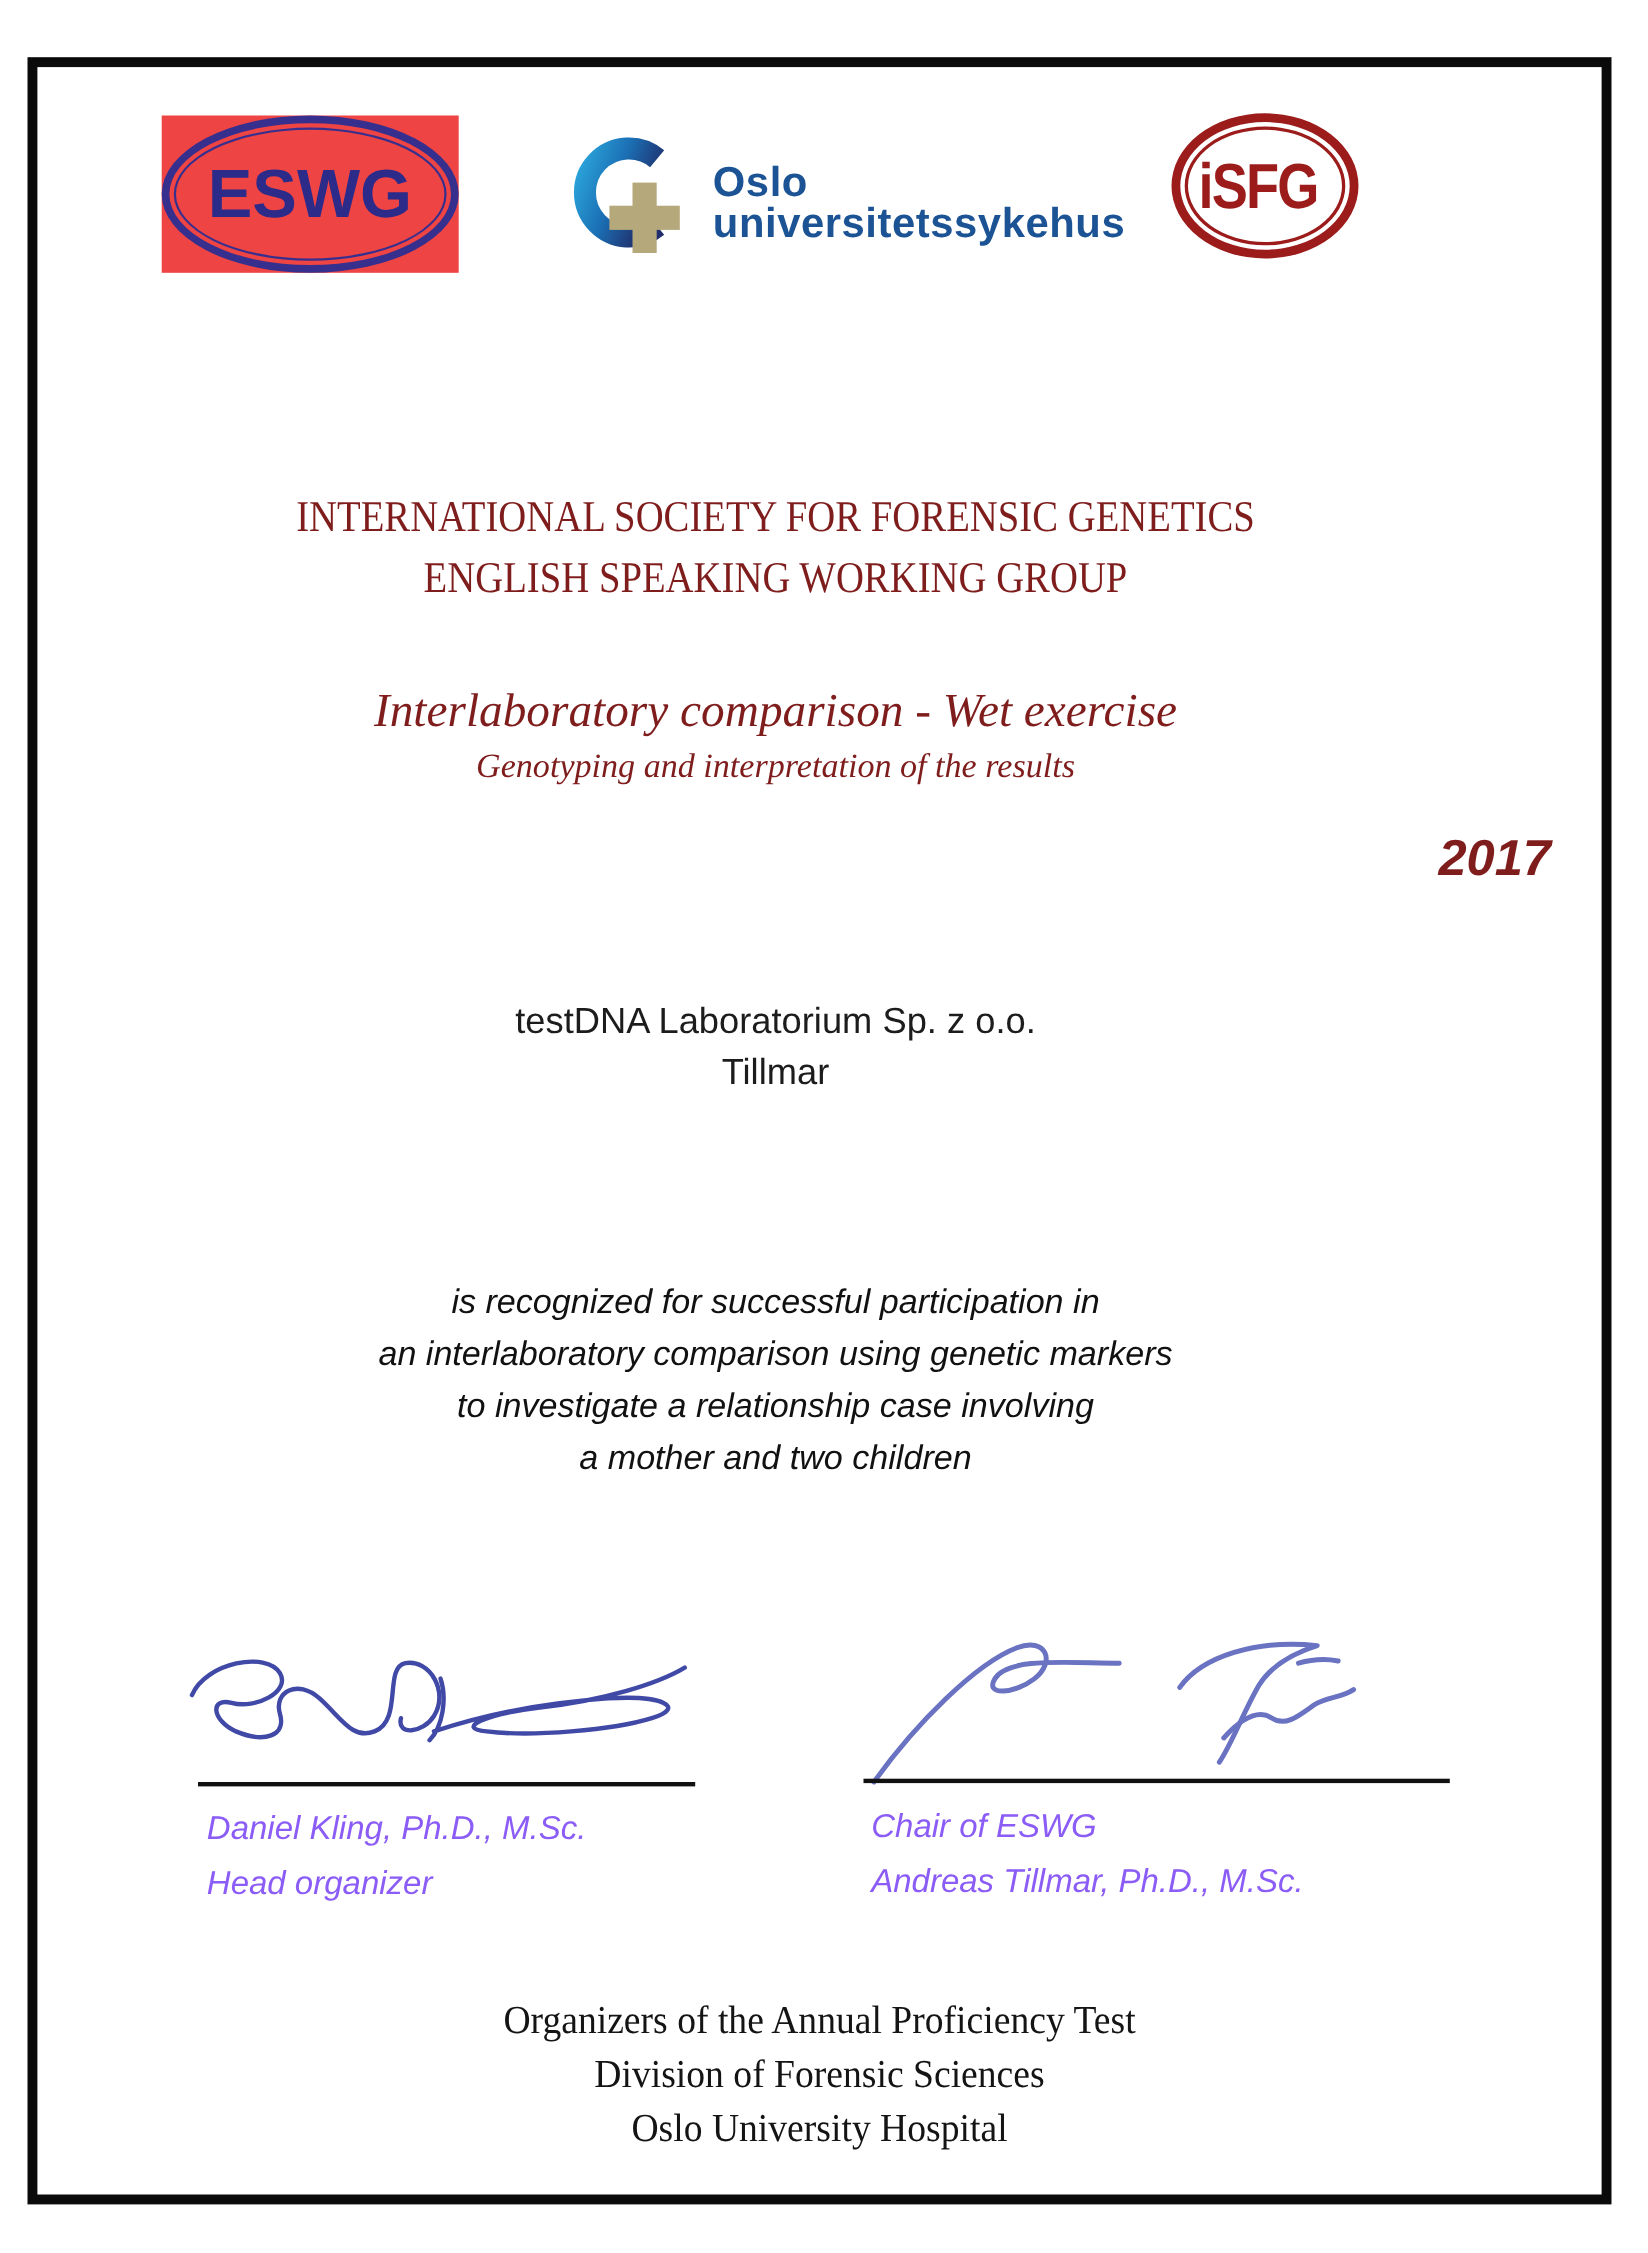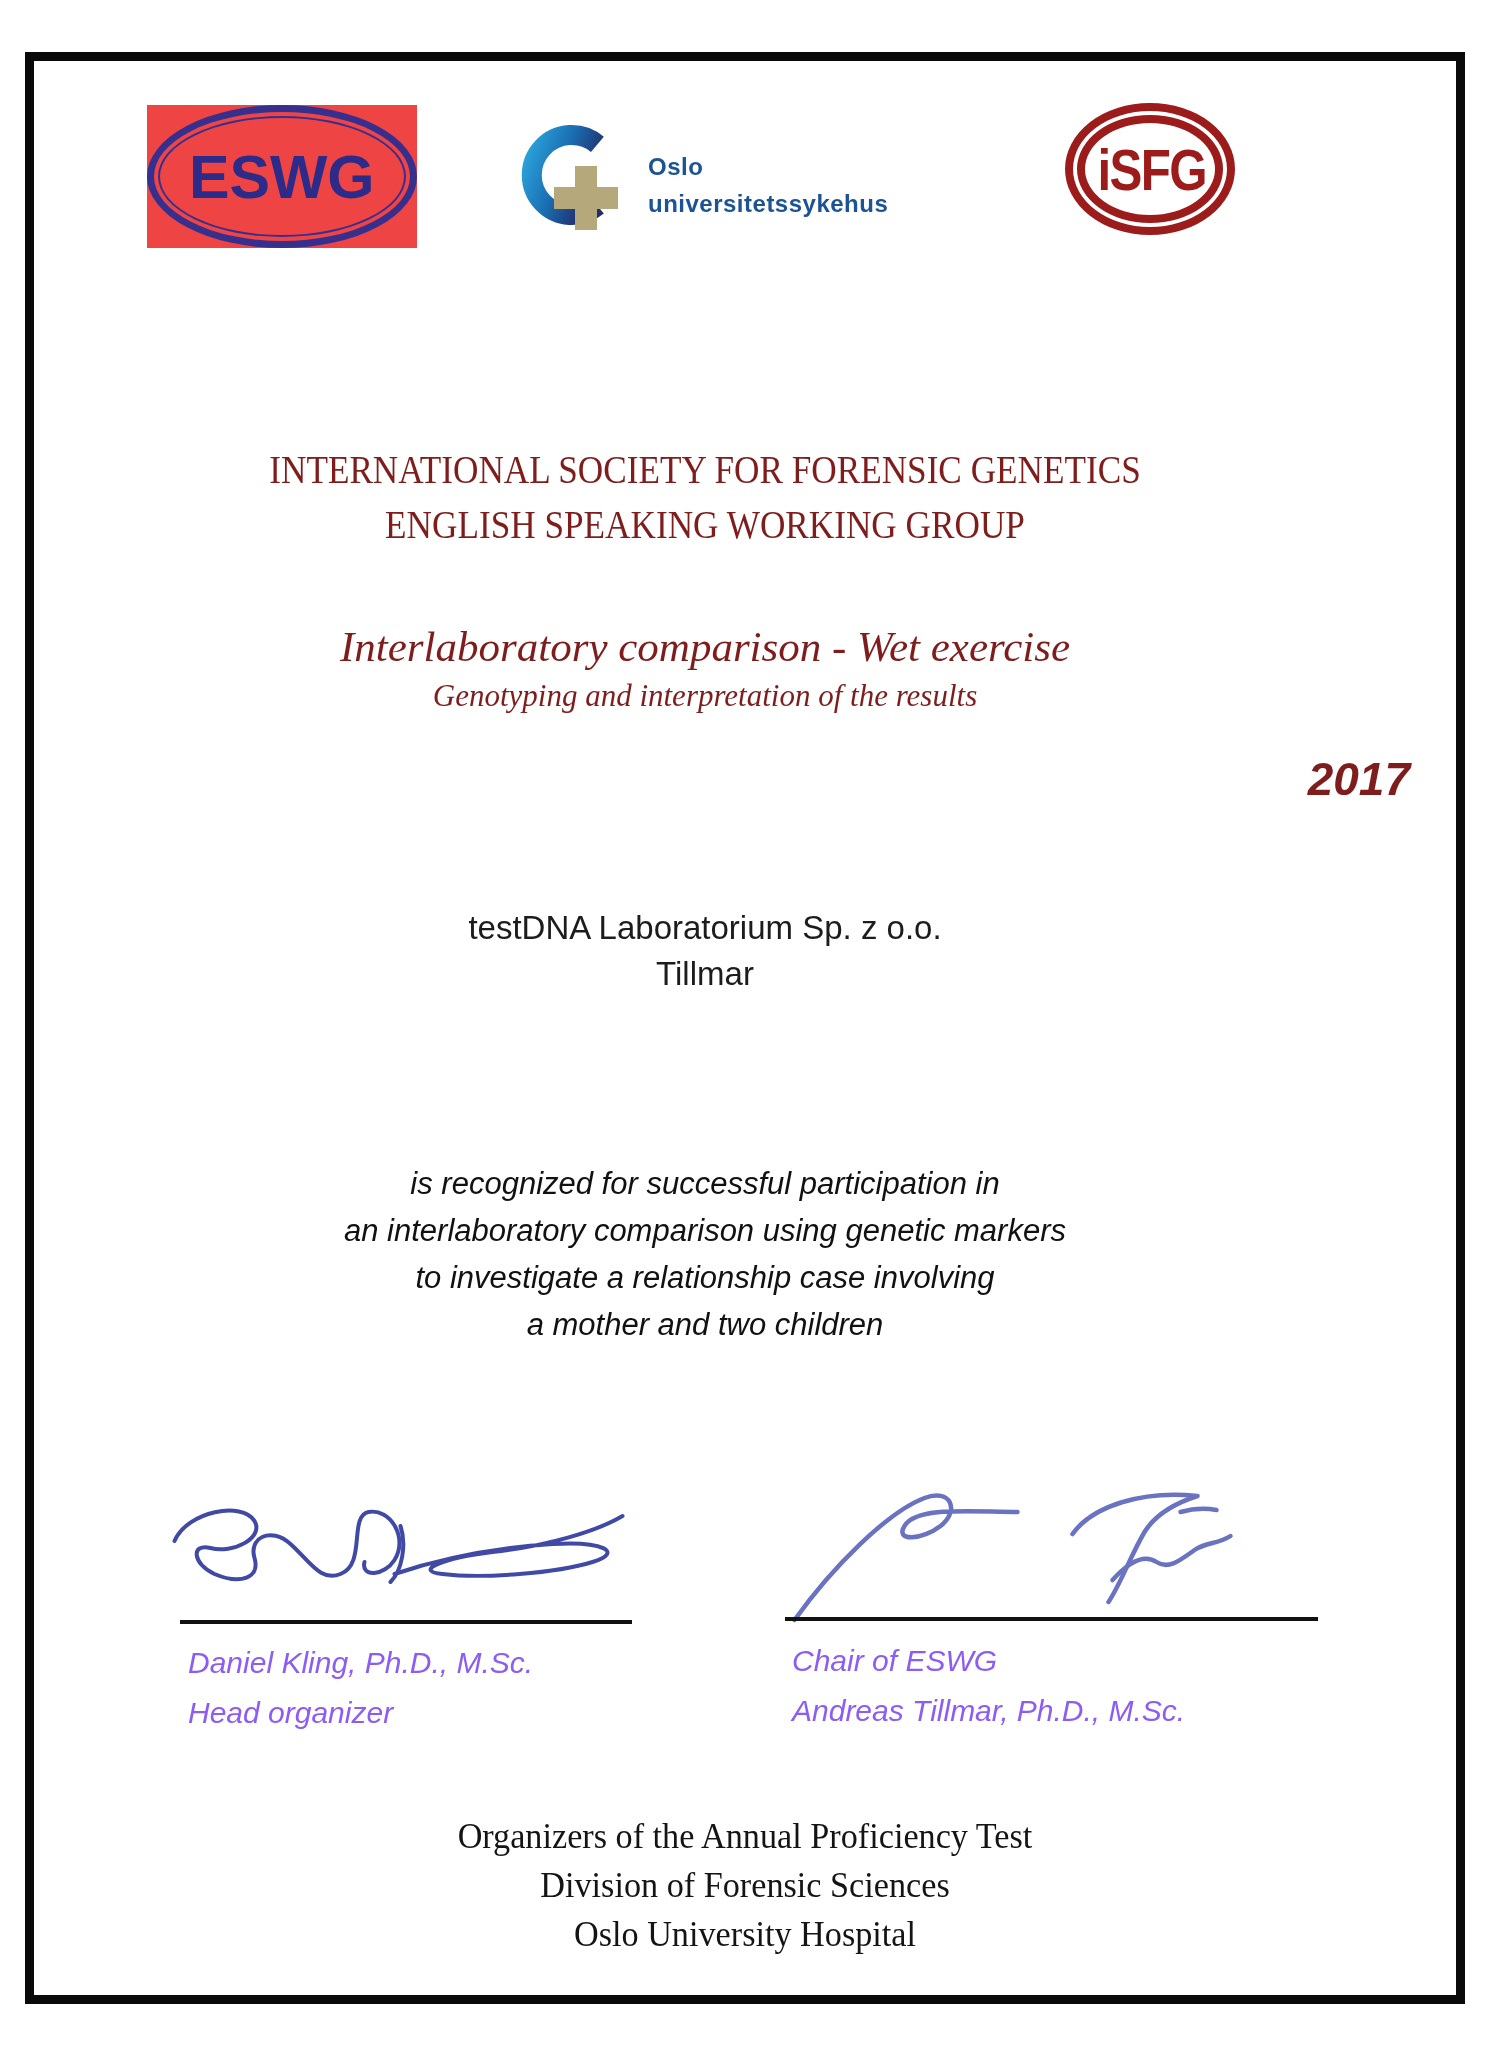--- a/index.html
+++ b/index.html
@@ -42,39 +42,39 @@
   .eswg-label {
     font-size: 62px; font-weight: bold; color: #2d2b8a;
     letter-spacing: 0px; transform: scaleX(0.98);
     font-family: "Liberation Sans", sans-serif;
   }
 
   .oslo-logo { position: absolute; left: 520px; top: 118px; width: 510px; height: 115px; }
   .oslo-icon { position: absolute; left: 0; top: 4px; }
   .oslo-text {
     position: absolute; left: 128px; top: 30px;
-    font-weight: bold; font-size: 24px; line-height: 37px;
+    font-weight: bold; font-size: 38px; line-height: 37px;
     letter-spacing: 0.5px;
   }
 
   .isfg-logo {
     position: absolute; left: 1065px; top: 103px;
     width: 170px; height: 132px;
   }
   .isfg-outer {
     width: 100%; height: 100%;
     border: 8px solid #9c1b1b;
     border-radius: 50%;
     padding: 4px;
   }
   .isfg-inner {
     width: 100%; height: 100%;
-    border: 8px solid #701a75;
-    border-radius: 50%;
-    display: flex; align-items: center; justify-content: flex-end;
+    border: 3px solid #701a75;
+    border-radius: 50%;
+    display: flex; align-items: center; justify-content: flex-start;
   }
   .isfg-label {
     font-size: 58px; font-weight: bold;
     transform: scaleX(0.85); letter-spacing: -2px;
     font-family: "Liberation Sans", sans-serif;
   }
 
   
   .cblock { position: absolute; left: 0; width: 1410px; text-align: center; color: #7f1d1d; }
 

